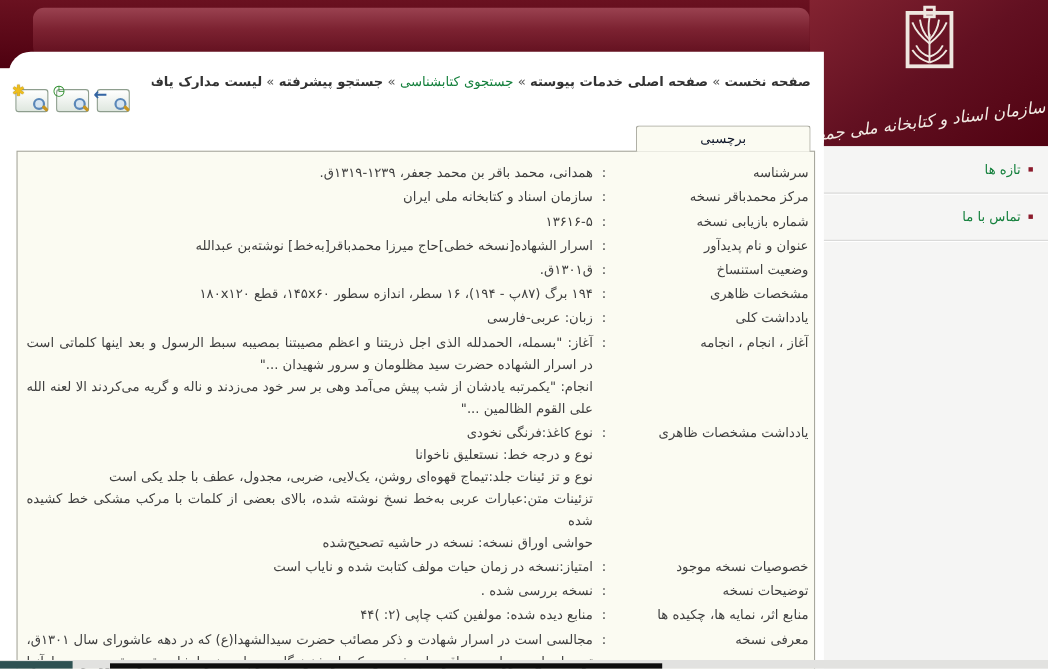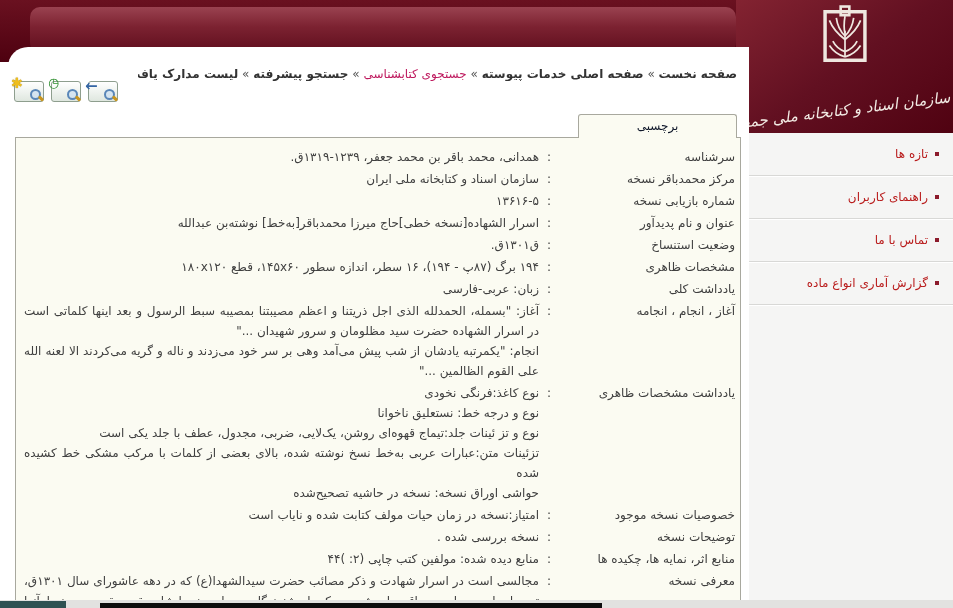--- a/index.html
+++ b/index.html
@@ -38,21 +38,21 @@
   
   .content-panel {
     position: absolute; left:8px; top:47px; width:741px; height:553px;
     background:#ffffff; border-top-left-radius:20px;
   }
   .breadcrumb {
     position:absolute; top:20px; right:12px; left:130px;
     direction: rtl; text-align:right;
     font-size:12px; color:#555; white-space:nowrap; overflow:hidden;
   }
-  .crumb { color:#be185d; cursor:pointer; }
+  .crumb { color:#15803d; cursor:pointer; }
   .crumb.bold { font-weight:bold; color:#333; }
   .crumb-sep { color:#555; }
   
   .toolbar { position:absolute; left:6px; top:34px; display:flex; gap:7px; }
   .tool-btn {
     position:relative; width:30px; height:21px;
     border:1px solid #8e9e8e; border-radius:3px;
     background: linear-gradient(#ffffff, #dfe7df);
     cursor:pointer;
   }
@@ -102,21 +102,21 @@
     height:43px; direction:rtl;
     display:flex; align-items:center;
     padding-right:14px;
     border-bottom:1px solid #d8d8d6;
     box-shadow: 0 1px 0 #ffffff;
     cursor:pointer;
   }
   .sidebar-bullet {
     width:4px; height:4px; background:#8c1b2c; margin-left:7px; flex:0 0 auto;
   }
-  .sidebar-label { font-size:12px; color:#b91c1c; }
+  .sidebar-label { font-size:12px; color:#15803d; }
   
   .bottom-strip {
     position:absolute; left:0; bottom:0; width:953px; height:8px;
     background:#e2e2e0;
   }
   .strip-teal  { position:absolute; left:0; bottom:0; width:66px; height:7px; background:#2e5152; }
   .strip-black { position:absolute; left:100px; bottom:0; width:502px; height:5px; background:#0d0d0d; }
 </style>
 </head>
 <body>
@@ -243,28 +243,20 @@
   </div>
 </div>
 
 <div class="sidebar">
     <div class="sidebar-item">
       <span class="sidebar-bullet"></span>
       <span class="sidebar-label">تازه ها</span>
     </div>
     <div class="sidebar-item">
       <span class="sidebar-bullet"></span>
-      <span class="sidebar-label">راهنمای کاربران</span>
-    </div>
-    <div class="sidebar-item">
-      <span class="sidebar-bullet"></span>
       <span class="sidebar-label">تماس با ما</span>
-    </div>
-    <div class="sidebar-item">
-      <span class="sidebar-bullet"></span>
-      <span class="sidebar-label">گزارش آماری انواع ماده</span>
     </div>
   </div>
 
 <div class="bottom-strip">
   <div class="strip-teal"></div>
   <div class="strip-black"></div>
 </div>
 
 </body></html>

